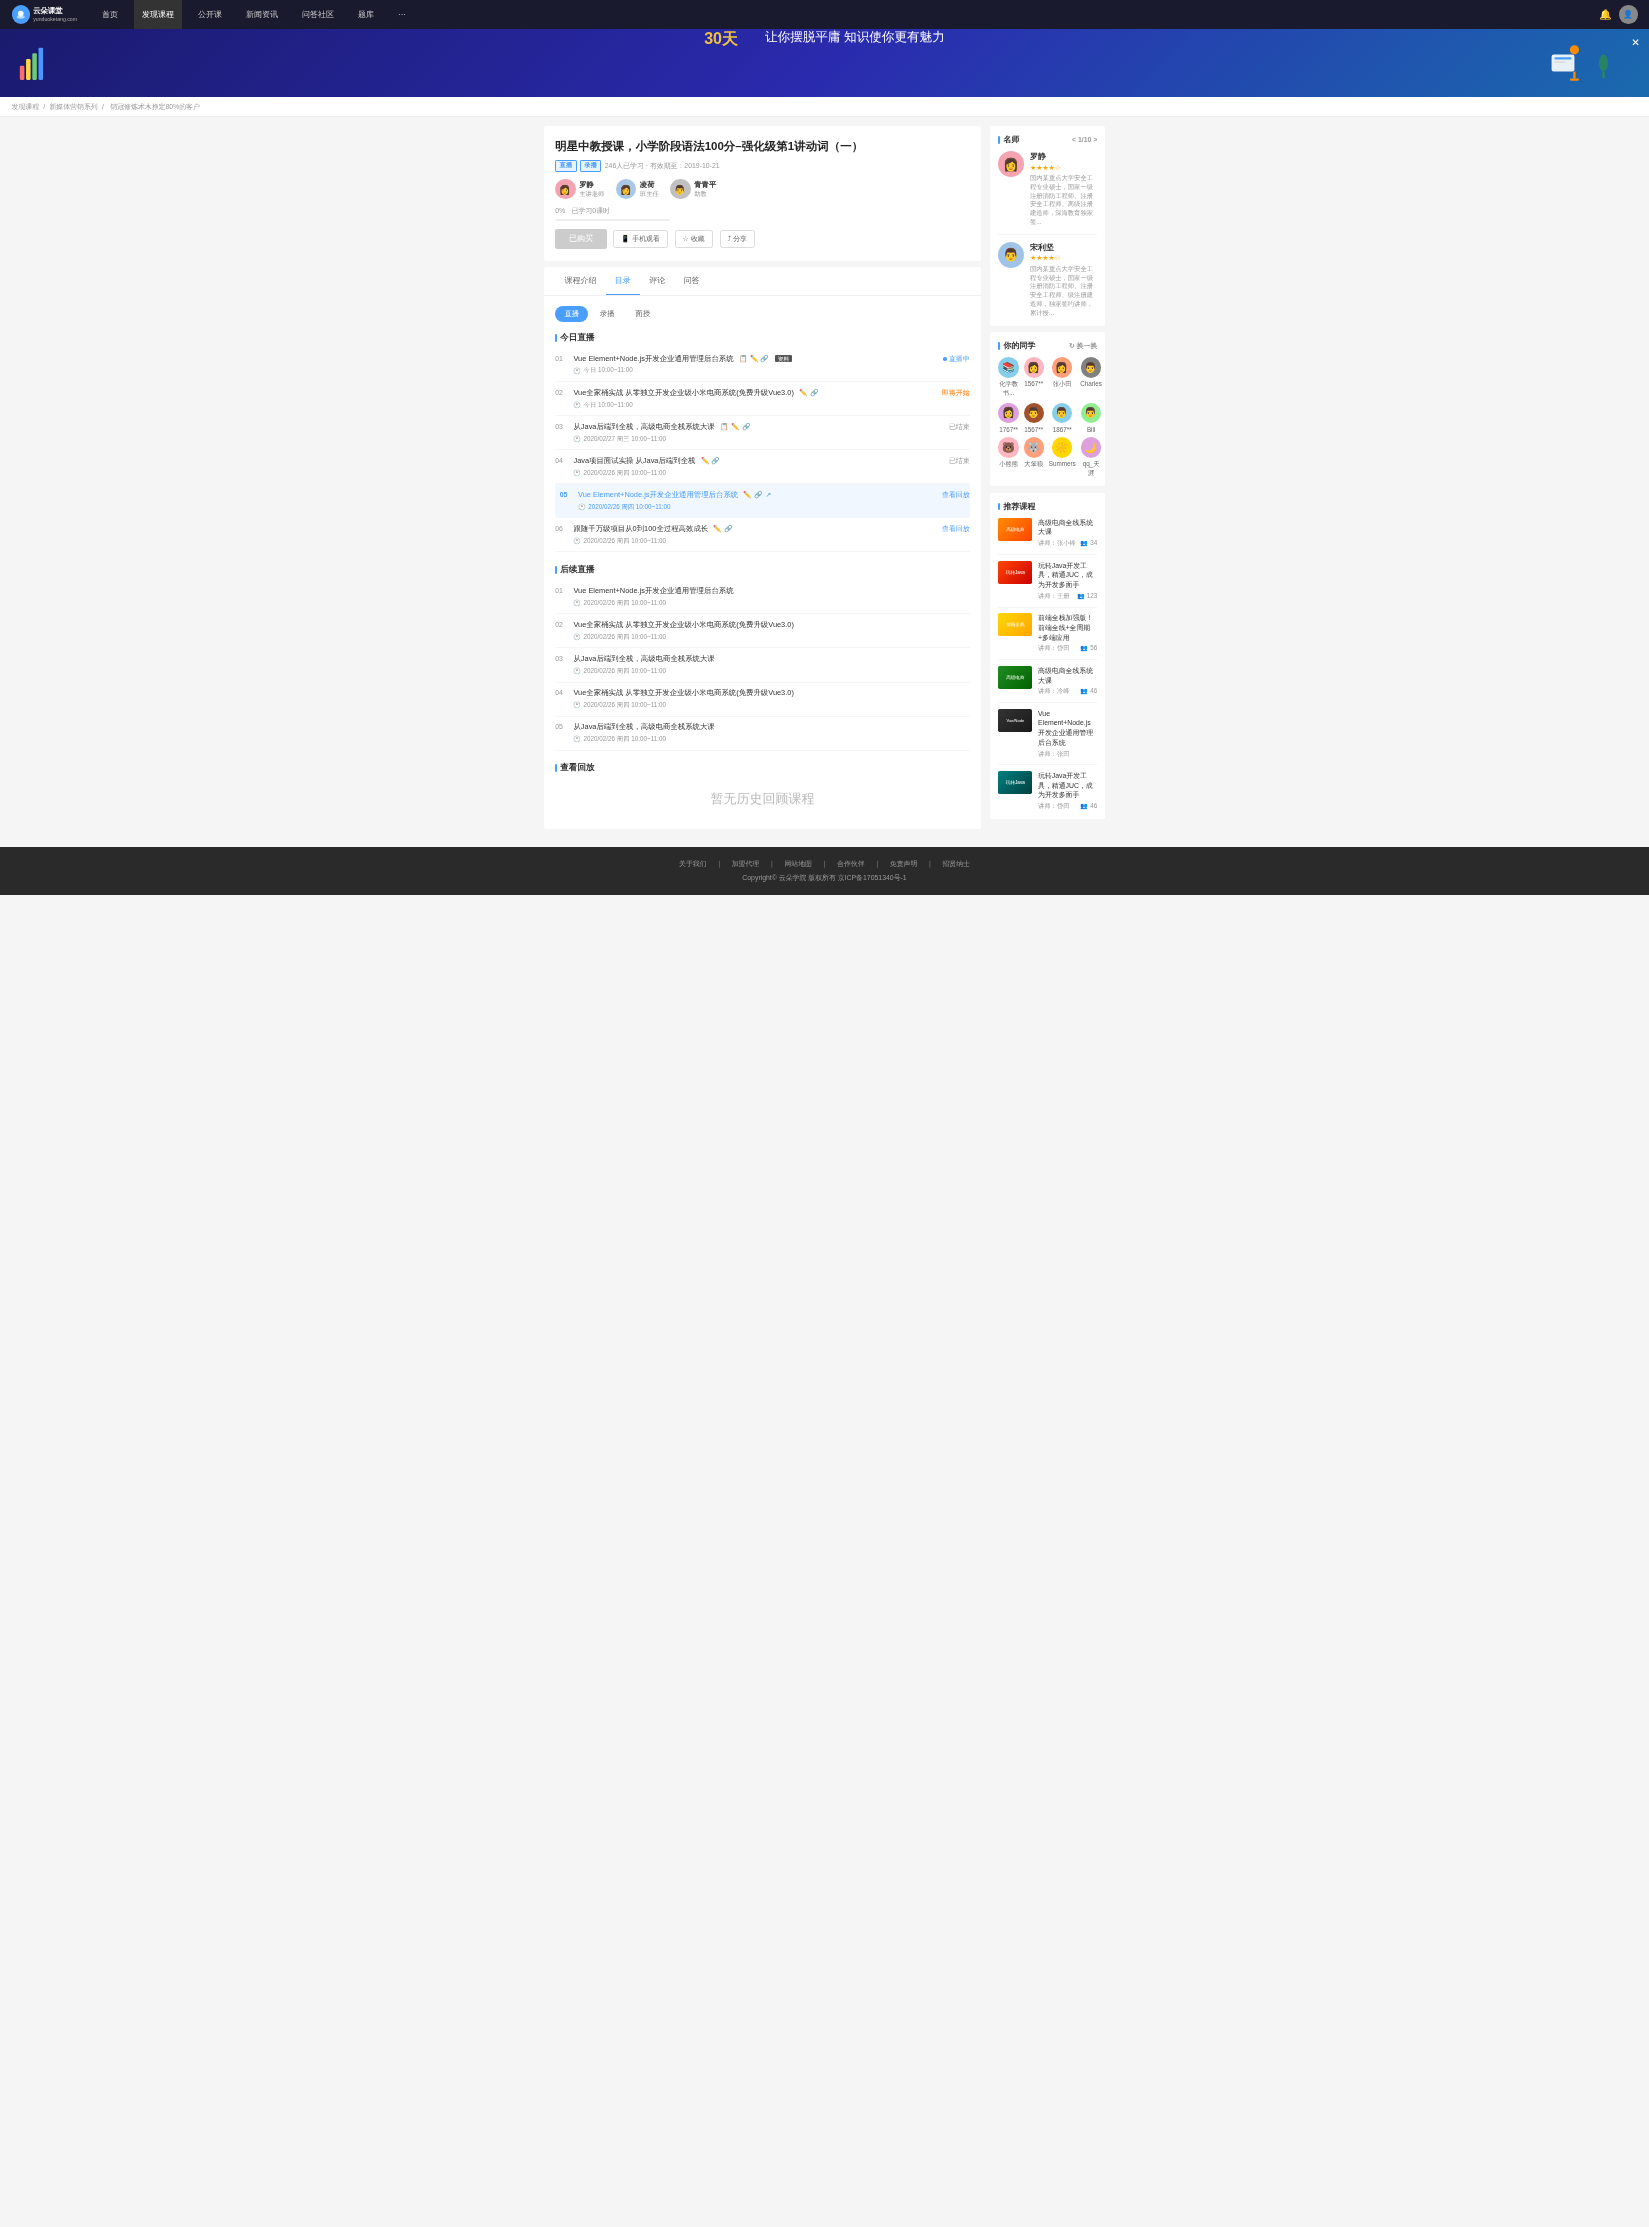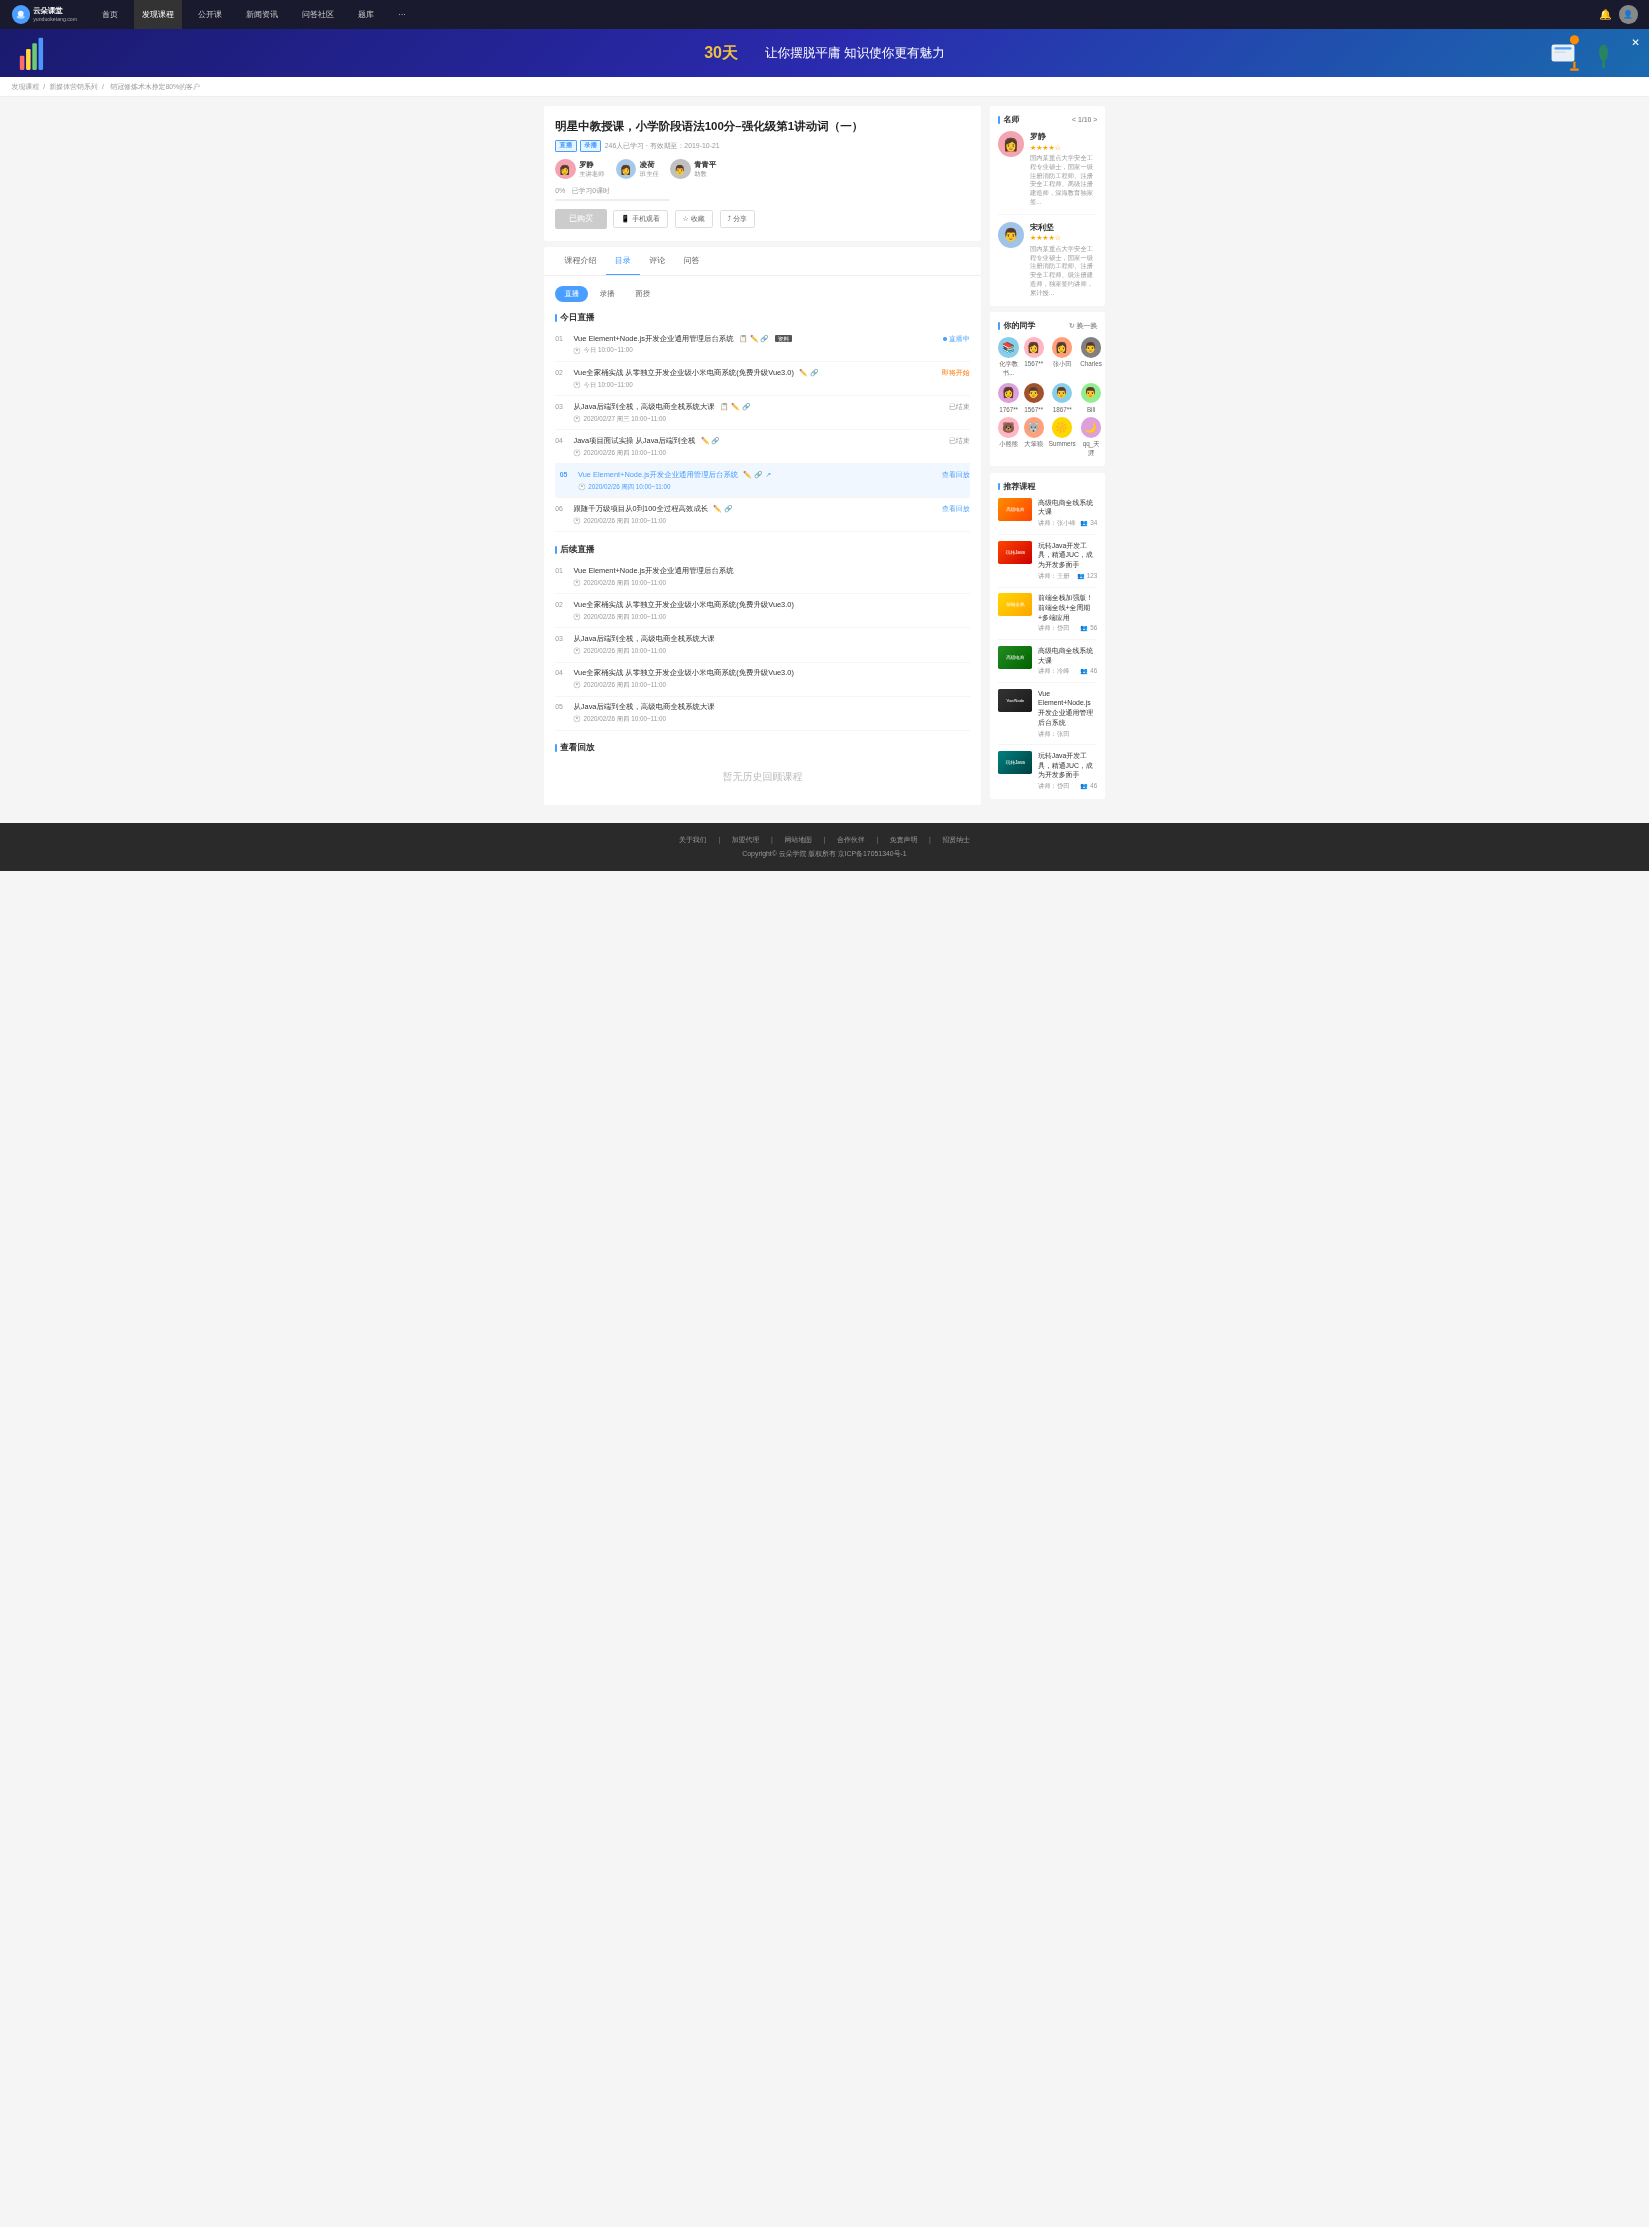--- a/index.html
+++ b/index.html
@@ -12,21 +12,21 @@
     .header-logo-text { color: white; font-size: 8px; line-height: 1.2; }
     .header-nav { display: flex; align-items: center; gap: 8px; }
     .header-nav-item { color: #ccc; padding: 0 8px; height: 29px; display: flex; align-items: center; cursor: pointer; font-size: 8px; }
     .header-nav-item:hover, .header-nav-item.active { color: white; background: #333; }
     .header-nav-item.active { background: #333; }
     .header-right { margin-left: auto; display: flex; align-items: center; gap: 6.9px; }
     .bell-icon { color: #ccc; font-size: 10.3px; cursor: pointer; }
     .avatar { width: 18.3px; height: 18.3px; border-radius: 50%; background: #888; overflow: hidden; cursor: pointer; }
 
     
-    .banner { background: linear-gradient(135deg, #1a1a6e 0%, #2a2aae 50%, #1a6aae 100%); height: 48px; display: flex; align-items: center; justify-content: center; position: relative; overflow: hidden; }
+    .banner { background: linear-gradient(135deg, #1a1a6e 0%, #2a2aae 50%, #1a6aae 100%); height: 68px; display: flex; justify-content: center; position: relative; overflow: hidden; }
     .banner-text { font-size: 16px; font-weight: bold; color: #f0c040; }
     .banner-subtext { font-size: 12.6px; color: white; margin-left: 27px; }
     .banner-close { position: absolute; right: 9.2px; top: 6.9px; color: white; font-size: 10.3px; cursor: pointer; }
     .banner-deco-left { position: absolute; left: 17px; top: 0; bottom: 0; display: flex; align-items: center; }
     .banner-deco-right { position: absolute; right: 34px; top: 0; bottom: 0; display: flex; align-items: center; }
 
     
     .breadcrumb { background: white; padding: 4.6px 11.5px; font-size: 6.9px; color: #999; border-bottom: 0.6px solid #eee; }
     .breadcrumb a { color: #999; text-decoration: none; }
     .breadcrumb span { margin: 0 2.3px; }
@@ -135,21 +135,21 @@
     
     .av-pink { background: #ffb6c1; }
     .av-blue { background: #87ceeb; }
     .av-gray { background: #808080; }
 
     
     .live-dot { width: 3.4px; height: 3.4px; background: #4a9eff; border-radius: 50%; display: inline-block; animation: blink 1s infinite; }
     @keyframes blink { 0%, 100% { opacity: 1; } 50% { opacity: 0.3; } }
 
     
-    .no-content { text-align: center; color: #bbb; padding: 11.5px; font-size: 10px; }
+    .no-content { text-align: center; color: #bbb; padding: 11.5px; font-size: 13px; }
   </style>
 </head>
 <body>
 
 <header class="header">
   <div class="header-logo">
     <div class="header-logo-icon">
       <svg width="11.5" height="11.5" viewBox="0 0 20 20">
         <circle cx="10" cy="8" r="5" fill="white" opacity="0.9"></circle>
         <ellipse cx="10" cy="14" rx="7" ry="3" fill="white" opacity="0.6"></ellipse>

